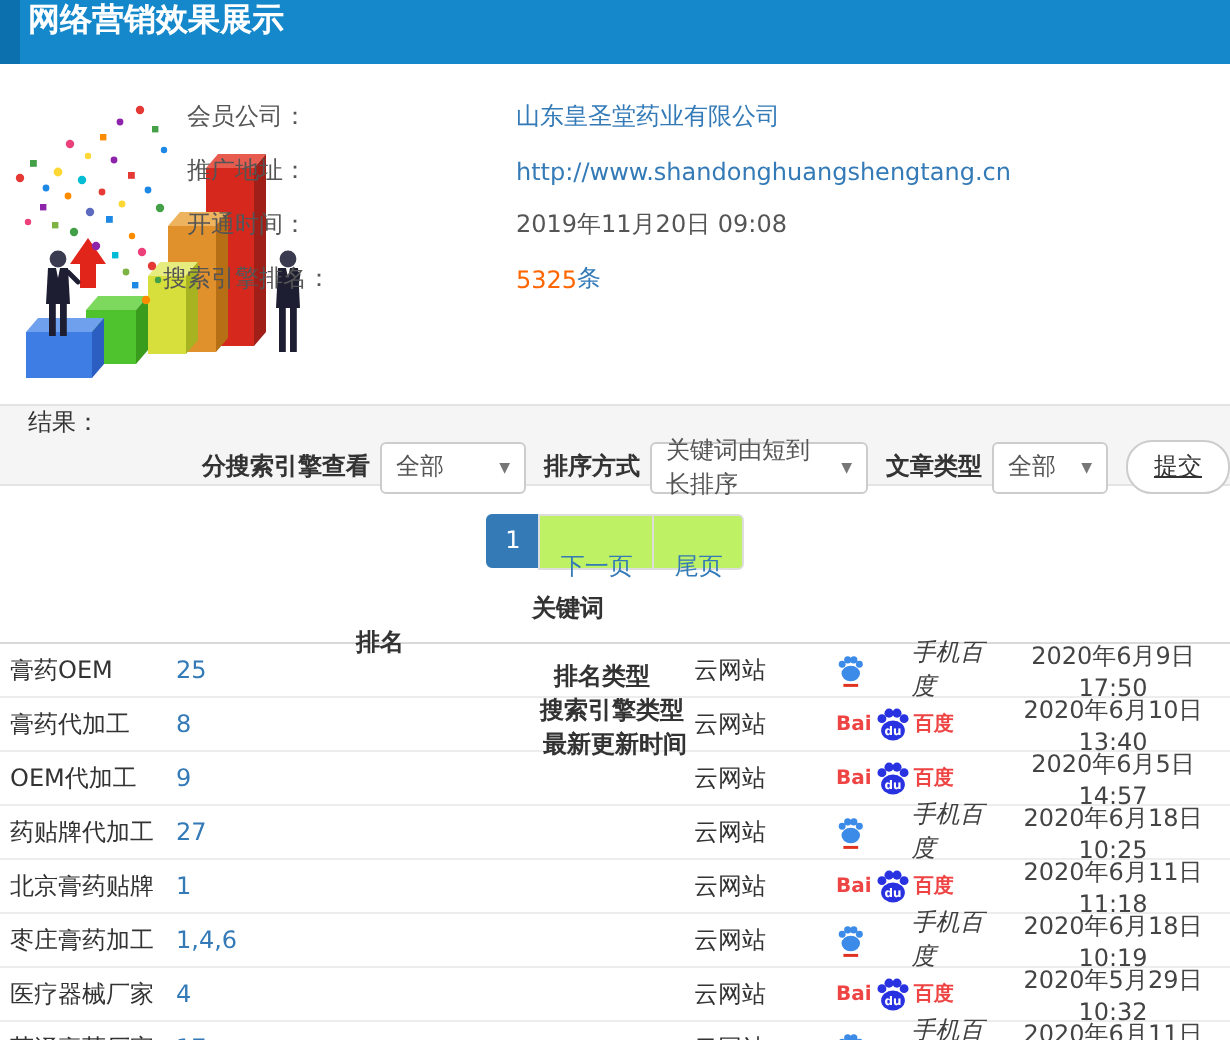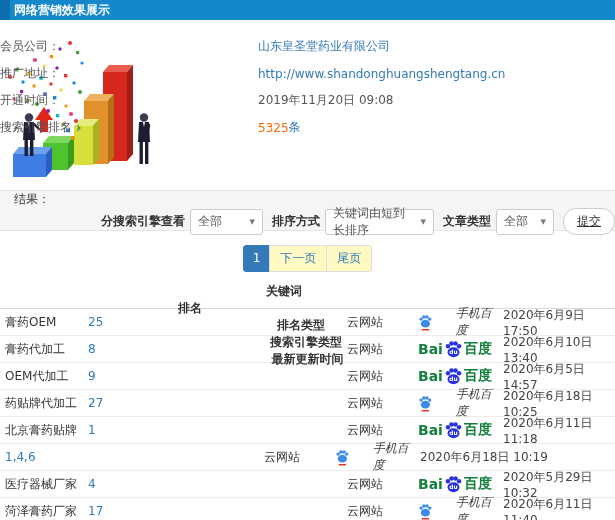--- a/index.html
+++ b/index.html
@@ -1,29 +1,29 @@
 <!DOCTYPE html>
 <html><head>
 <meta charset="utf-8">
 <style>
   * { margin:0; padding:0; box-sizing:border-box; }
   html,body { width:615px; height:520px; overflow:hidden; background:#fff;
     font-family:"DejaVu Sans","Liberation Sans",sans-serif; font-size:12px; color:#333; }
 
   
-  .top-bar { height:20px; line-height:20px;
+  .top-bar { height:32px; line-height:20px;
     background:linear-gradient(90deg,#0c6fae 0,#0c6fae 10px,#1588cb 10px);
-    color:#fff; font-weight:bold; padding-left:14px; font-size:12px; }
+    color:#fff; font-weight:bold; padding-left:14px; font-size:16px; }
 
   
   .hero { position:relative; height:170px; }
   .illustration { position:absolute; left:0; top:15px; width:185px; height:155px; }
   .info-panel { position:absolute; left:0; top:13px; width:615px; }
   .info-row { display:flex; align-items:center; height:27px; }
-  .info-label { width:247px; text-align:left; color:#555; flex-shrink:0; }
+  .info-label { width:247px; text-align:center; color:#555; flex-shrink:0; }
   .info-value { margin-left:11px; color:#555; }
   a.info-link { color:#337ab7; text-decoration:none; cursor:pointer; }
   a.info-link.underlined { }
   .rank-count { color:#ff6600; margin-left:11px; }
   .rank-unit { color:#337ab7; }
 
   
   .filter-band { height:41px; background:#f5f5f6; border-top:1px solid #e4e4e4;
     border-bottom:1px solid #e4e4e4; display:flex; align-items:flex-start; padding-left:14px;flex-direction:column; }
   .filter-controls { margin-left:auto; display:flex; align-items:center; }
@@ -35,42 +35,42 @@
   .select .caret { font-size:7px; color:#777; margin-left:6px; }
   .sel-engine { width:73px; }
   .sel-sort { width:109px; }
   .sel-article { width:58px; }
   .submit-btn { height:27px; width:52px; margin-left:9px; border:1px solid #ccc;
     border-radius:13px; background:#fff; color:#333; font-size:12px;
     font-family:inherit; cursor:pointer;text-decoration:underline; }
 
   
   .pagination { margin:14px auto 0; display:flex; justify-content:center; }
-  .page { min-width:26px; padding:0 10px; height:27px; line-height:25px; text-align:center;
-    border:1px solid #ddd; background:#fef9c3; color:#337ab7; cursor:pointer; margin-left:-1px; }
+  .page { min-width:26px; padding:13px 10px; height:27px; line-height:25px; text-align:center;
+    border:1px solid #ddd; background:#bef264; color:#337ab7; cursor:pointer; margin-left:-1px; }
   .page:first-child { border-radius:3px 0 0 3px; margin-left:0; padding:0 9px; }
   .page:last-child { border-radius:0 3px 3px 0; }
   .page.active { background:#337ab7; border-color:#337ab7; color:#fff; }
 
   
   .table { margin-top:11px; }
   .trow { display:flex; align-items:center; height:27px; padding:0 5px;
     border-bottom:1px solid #ededed; }
   .thead { font-weight:bold; height:26px; border-bottom:1px solid #d9d9d9; color:#333;flex-direction:column; }
   .c-kw { width:83px; }
   .c-rank { width:259px; }
   .c-type { width:61px; }
   .c-eng { width:95px; display:flex; align-items:center; padding-left:10px; }
   .c-date { flex:1; }
   .rank-link { color:#337ab7; text-decoration:none; cursor:pointer; }
-  .cell-date { color:#444; }
+  .cell-date { color:#444;text-align:center; }
 
   
   .baidu-logo { display:inline-flex; align-items:center; }
-  .baidu-logo .bai, .baidu-logo .bdu { color:#15803d; font-weight:bold; font-size:14px; }
+  .baidu-logo .bai, .baidu-logo .bdu { color:#ef4444; font-weight:bold; font-size:10px; }
   .baidu-logo svg { margin:0 1px; }
   .mobile-baidu { display:inline-flex; align-items:center; }
   .mb-text { color:#404040; margin-left:23px;font-style:italic; }
 </style>
 </head>
 <body>
 
 <div class="top-bar">
   <span>网络营销效果展示</span>
 </div>
@@ -319,20 +319,21 @@
             <ellipse cx="12" cy="15.5" rx="7.5" ry="6.3" fill="#2932e1"></ellipse>
             <text x="12" y="18" text-anchor="middle" font-size="7.5" font-weight="bold" fill="#ffffff">du</text>
           </svg>
           <b class="bdu">百度</b>
         </span>
       </span>
     <span class="c-date cell-date">2020年6月11日 11:18</span>
   </div>
 
   <div class="trow">
+    <span class="c-kw">枣庄膏药加工</span>
     <span class="c-rank"><a class="rank-link">1,4,6</a></span>
     <span class="c-type">云网站</span>
     <span class="c-eng">
         <span class="mobile-baidu">
           <svg width="15" height="17" viewBox="0 0 24 27">
             <circle cx="5" cy="8" r="2.8" fill="#3c8be8"></circle>
             <circle cx="9.5" cy="4.5" r="2.9" fill="#3c8be8"></circle>
             <circle cx="14.5" cy="4.5" r="2.9" fill="#3c8be8"></circle>
             <circle cx="19" cy="8" r="2.8" fill="#3c8be8"></circle>
             <ellipse cx="12" cy="15.5" rx="7.5" ry="6.3" fill="#3c8be8"></ellipse>

